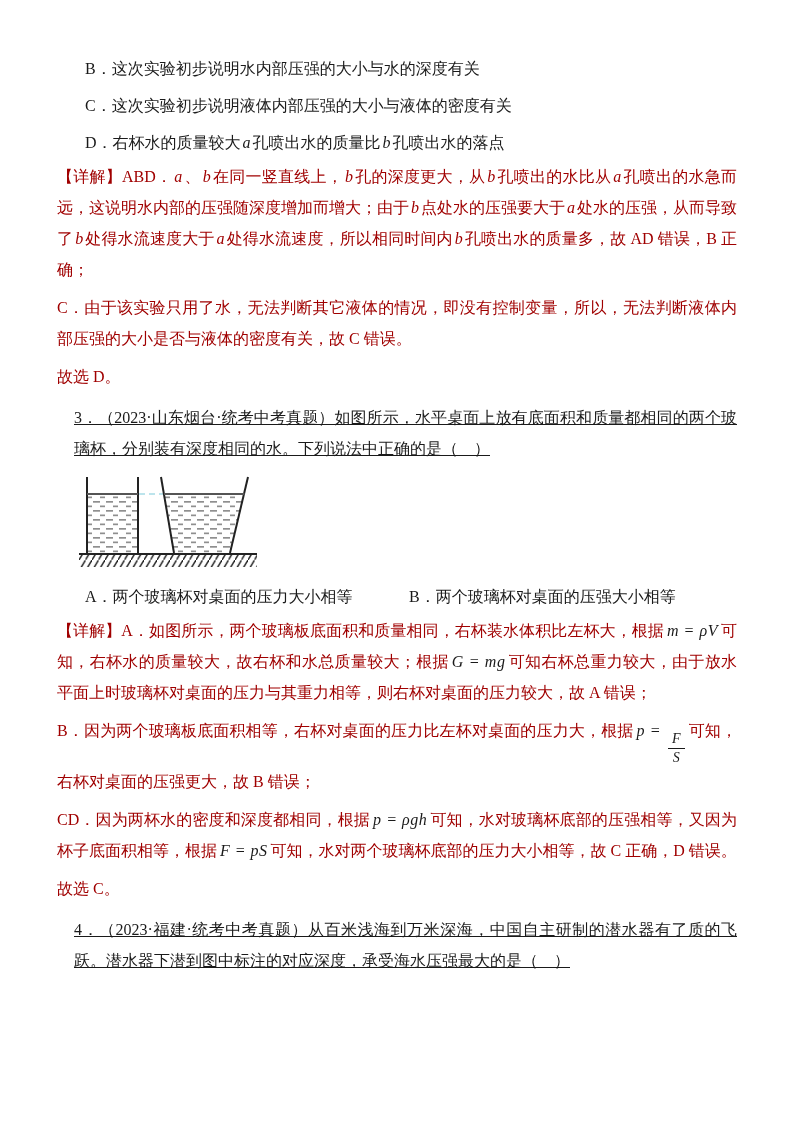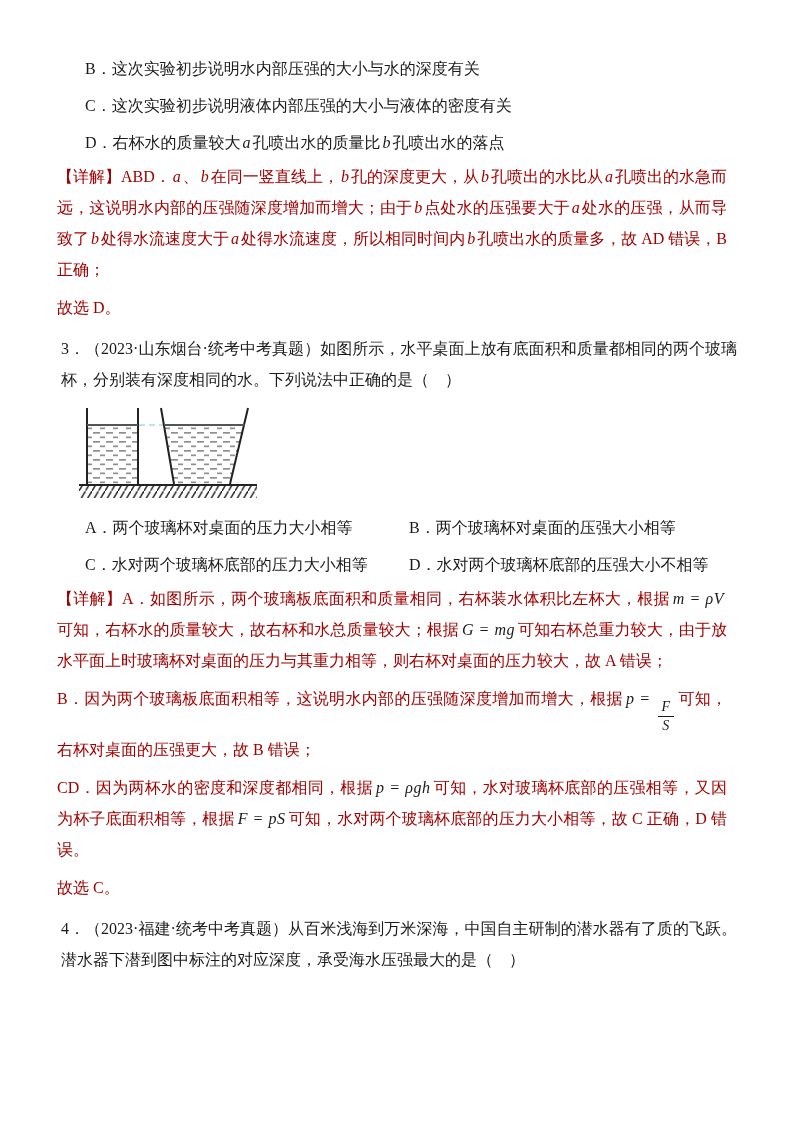--- a/index.html
+++ b/index.html
@@ -17,25 +17,25 @@
     overflow:hidden;
   }
   section{display:block;}
   .opt{
     line-height:37px;
     padding-left:28px;
     white-space:nowrap;
   }
   .para{
     line-height:31px;
-    margin:0 10px 7px 0;
+    margin:0 0 7px 0;
     text-align:justify;
   }
   .ans{margin:2px 0 4px 0;}
-  .stem{margin:10px 0 2px 4px;}
+  .stem{margin:10px 0 2px 17px;text-decoration:underline;}
   .concl{margin-bottom:4px;}
   .optrow{
     line-height:37px;
     padding-left:28px;
     white-space:nowrap;
   }
   .optcol{display:inline-block;width:320px;}
   .figure{
     margin:8px 0 10px 22px;
     width:178px;height:96px;
@@ -59,20 +59,21 @@
 
 <div class="page">
 
   <section>
     <div class="opt-list">
       <div class="opt"><span class="seg-k">B．这次实验初步说明水内部压强的大小与水的深度有关</span></div>
       <div class="opt"><span class="seg-k">C．这次实验初步说明液体内部压强的大小与液体的密度有关</span></div>
       <div class="opt"><span class="seg-k">D．右杯水的质量较大</span><span class="seg-it">a</span><span class="seg-k">孔喷出水的质量比</span><span class="seg-it">b</span><span class="seg-k">孔喷出水的落点</span></div>
     </div>
     <p class="para"><span class="seg-r">【详解】ABD．</span><span class="seg-rit">a</span><span class="seg-r">、</span><span class="seg-rit">b</span><span class="seg-r">在同一竖直线上，</span><span class="seg-rit">b</span><span class="seg-r">孔的深度更大，从</span><span class="seg-rit">b</span><span class="seg-r">孔喷出的水比从</span><span class="seg-rit">a</span><span class="seg-r">孔喷出的水急而远，这说明水内部的压强随深度增加而增大；由于</span><span class="seg-rit">b</span><span class="seg-r">点处水的压强要大于</span><span class="seg-rit">a</span><span class="seg-r">处水的压强，从而导致了</span><span class="seg-rit">b</span><span class="seg-r">处得水流速度大于</span><span class="seg-rit">a</span><span class="seg-r">处得水流速度，所以相同时间内</span><span class="seg-rit">b</span><span class="seg-r">孔喷出水的质量多，故 AD 错误，B 正确；</span></p>
+    <p class="para"><span class="seg-r">C．由于该实验只用了水，无法判断其它液体的情况，即没有控制变量，所以，无法判断液体内部压强的大小是否与液体的密度有关，故 C 错误。</span></p>
     <p class="para concl"><span class="seg-r">故选 D。</span></p>
   </section>
 
   <section>
     <p class="para stem"><span class="seg-k">3．（2023·山东烟台·统考中考真题）如图所示，水平桌面上放有底面积和质量都相同的两个玻璃杯，分别装有深度相同的水。下列说法中正确的是（　）</span></p>
 
     <div class="figure">
       <svg width="178" height="96" viewBox="0 0 178 96">
         <defs>
           <pattern id="waterDash" width="13" height="9" patternUnits="userSpaceOnUse">
@@ -98,27 +99,23 @@
 
         <line x1="0" y1="82" x2="178" y2="82" stroke-width="2" stroke="#222222"></line>
         <rect x="0" y="83" width="178" height="12" fill="url(#groundHatch)"></rect>
       </svg>
     </div>
 
     <div class="optrow">
       <span class="optcol">A．两个玻璃杯对桌面的压力大小相等</span>
       <span>B．两个玻璃杯对桌面的压强大小相等</span>
     </div>
-    <div class="optrow">
-      <span class="optcol">C．水对两个玻璃杯底部的压力大小相等</span>
-      <span>D．水对两个玻璃杯底部的压强大小不相等</span>
-    </div>
 
     <p class="para"><span class="seg-r">【详解】A．如图所示，两个玻璃板底面积和质量相同，右杯装水体积比左杯大，根据</span><span class="seg-m">m = ρV</span><span class="seg-r">可知，右杯水的质量较大，故右杯和水总质量较大；根据</span><span class="seg-m">G = mg</span><span class="seg-r">可知右杯总重力较大，由于放水平面上时玻璃杯对桌面的压力与其重力相等，则右杯对桌面的压力较大，故 A 错误；</span></p>
-    <p class="para"><span class="seg-r">B．因为两个玻璃板底面积相等，这说明水内部的压强随深度增加而增大，根据</span><span class="seg-m">p =</span><span class="frac">
+    <p class="para"><span class="seg-r">B．因为两个玻璃板底面积相等，右杯对桌面的压力比左杯对桌面的压力大，根据</span><span class="seg-m">p =</span><span class="frac">
           <span class="fnum">F</span>
           <span class="fden">S</span>
         </span><span class="seg-r">可知，右杯对桌面的压强更大，故 B 错误；</span></p>
     <p class="para"><span class="seg-r">CD．因为两杯水的密度和深度都相同，根据</span><span class="seg-m">p = ρgh</span><span class="seg-r">可知，水对玻璃杯底部的压强相等，又因为杯子底面积相等，根据</span><span class="seg-m">F = pS</span><span class="seg-r">可知，水对两个玻璃杯底部的压力大小相等，故 C 正确，D 错误。</span></p>
     <p class="para concl"><span class="seg-r">故选 C。</span></p>
   </section>
 
   <section>
     <p class="para stem"><span class="seg-k">4．（2023·福建·统考中考真题）从百米浅海到万米深海，中国自主研制的潜水器有了质的飞跃。潜水器下潜到图中标注的对应深度，承受海水压强最大的是（　）</span></p>
   </section>

